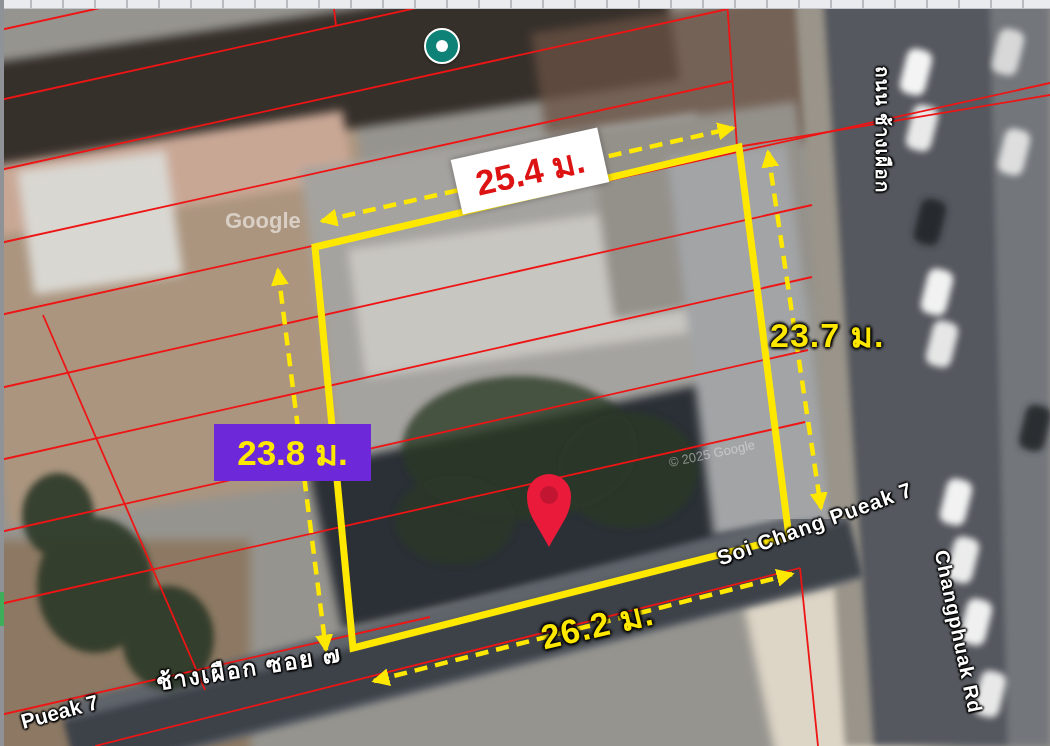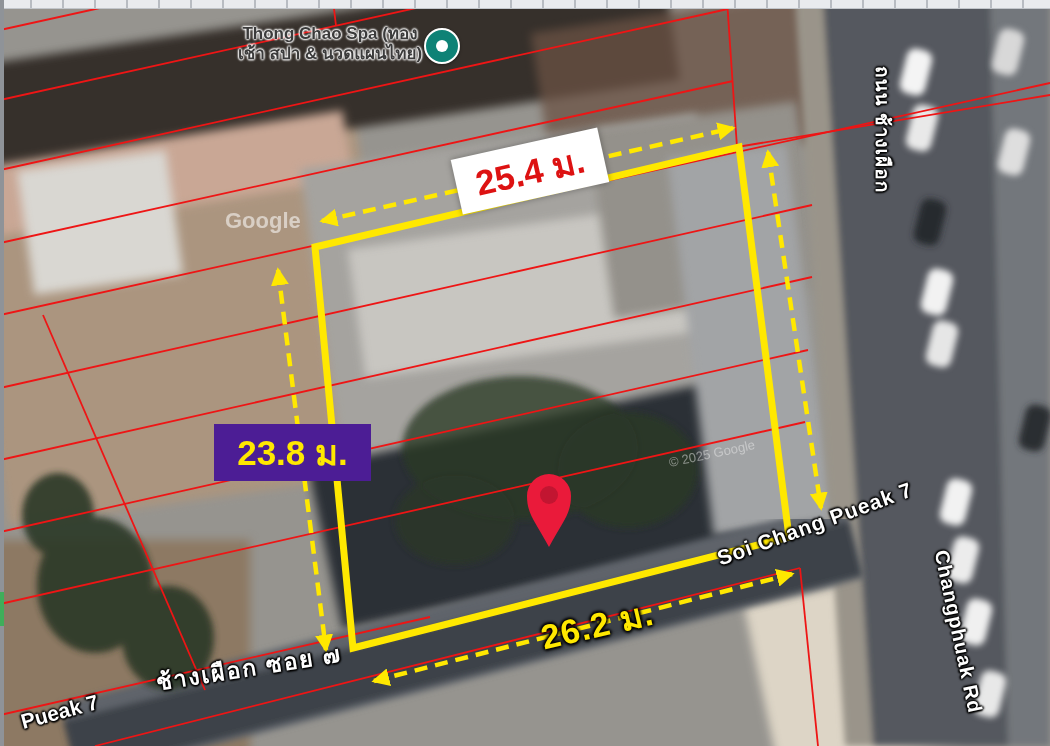--- a/index.html
+++ b/index.html
@@ -13,21 +13,21 @@
   .svgLayer{position:absolute;left:0;top:0;pointer-events:none;}
   
   .outlineWhite{color:#fff;font-weight:bold;
     text-shadow:-1.5px 0 2px #000,1.5px 0 2px #000,0 -1.5px 2px #000,0 1.5px 2px #000,1px 1px 2px #000;}
   .outlineDark{color:#3b3b3b;font-weight:bold;
     text-shadow:-1px 0 2px #fff,1px 0 2px #fff,0 -1px 2px #fff,0 1px 2px #fff;}
   .dimYellow{color:#ffe800;font-weight:bold;font-size:34px;letter-spacing:1px;
     text-shadow:-2px 0 3px #000,2px 0 3px #000,0 -2px 3px #000,0 2px 3px #000;}
   .dimBoxWhite{background:#fff;color:#dd1212;font-weight:bold;font-size:35px;
     display:flex;align-items:center;justify-content:center;box-shadow:0 0 6px rgba(0,0,0,.35);}
-  .dimBoxGray{background:#4c1d95;color:#ffe800;font-weight:bold;font-size:35px;
+  .dimBoxGray{background:#6d28d9;color:#ffe800;font-weight:bold;font-size:35px;
     display:flex;align-items:center;justify-content:center;}
   .wm{color:rgba(255,255,255,.55);}
   
   #topStrip{left:0;top:0;width:1050px;height:8px;background:#e9ebee;
     background-image:repeating-linear-gradient(90deg,transparent 0 30px,#b8bcc2 30px 32px);
     border-bottom:1px solid #c2c6cb;}
   #leftStrip{left:0;top:0;width:4px;height:746px;background:#8f9398;}
   #leftStripGreen{left:0;top:592px;width:4px;height:34px;background:#3fae5a;}
 </style>
 </head>
@@ -120,37 +120,34 @@
       <line x1="278" y1="270" x2="326" y2="650" marker-start="url(#ah)" marker-end="url(#ah)"></line>
       <line x1="374" y1="681" x2="792" y2="574" marker-start="url(#ah)" marker-end="url(#ah)"></line>
     </g>
 
     <g>
       <path d="M549 547 C535 521 527 514 527 496 a22 22 0 1 1 44 0 c0 18 -8 25 -22 51 z" fill="#ea1a3a"></path>
       <circle cx="549" cy="495" r="9" fill="#c21531"></circle>
     </g>
   </svg>
 
-  <div class="abs outlineDark" style="left:200px;top:24px;width:260px;text-align:center;font-size:17px;line-height:20px;">
-    <div>Thong Chao Spa (ทอง</div>
-    <div>เช้า สปา &amp; นวดแผนไทย)</div>
-  </div>
   <div class="abs" style="left:424px;top:28px;width:32px;height:32px;border-radius:50%;background:#0e8276;border:2px solid #fff;box-shadow:0 1px 3px rgba(0,0,0,.4);">
     <div style="position:absolute;left:10px;top:10px;width:12px;height:12px;border-radius:50%;background:#fff;"></div>
   </div>
 
   <div class="abs wm" style="left:225px;top:208px;font-size:22px;font-weight:bold;">Google</div>
   <div class="abs" style="left:668px;top:446px;font-size:13px;color:rgba(235,235,235,.5);transform:rotate(-12deg);">© 2025 Google</div>
 
   <div class="abs dimBoxWhite" style="left:455px;top:143px;width:150px;height:56px;transform:rotate(-12.5deg);">
     <span>25.4 ม.</span>
   </div>
   <div class="abs dimBoxGray" style="left:214px;top:424px;width:157px;height:57px;">
     <span>23.8 ม.</span>
   </div>
+  <div class="abs dimYellow" style="left:770px;top:308px;">23.7 ม.</div>
   <div class="abs dimYellow" style="left:540px;top:598px;transform:rotate(-13deg);">26.2 ม.</div>
 
 
   <div class="abs outlineWhite" style="left:712px;top:512px;font-size:21px;letter-spacing:1px;transform:rotate(-20deg);">Soi Chang Pueak 7</div>
   <div class="abs outlineWhite" style="left:155px;top:650px;font-size:23px;letter-spacing:2px;transform:rotate(-9deg);">ช้างเผือก ซอย ๗</div>
   <div class="abs outlineWhite" style="left:20px;top:700px;font-size:21px;transform:rotate(-15deg);">Pueak 7</div>
   <div class="abs outlineWhite" style="left:898px;top:66px;font-size:19px;letter-spacing:1px;transform:rotate(90deg);transform-origin:left top;white-space:nowrap;">ถนน ช้างเผือก</div>
   <div class="abs outlineWhite" style="left:952px;top:548px;font-size:20px;letter-spacing:1px;transform:rotate(78deg);transform-origin:left top;white-space:nowrap;">Changphuak Rd</div>
 
   <div class="abs" id="topStrip"></div>

